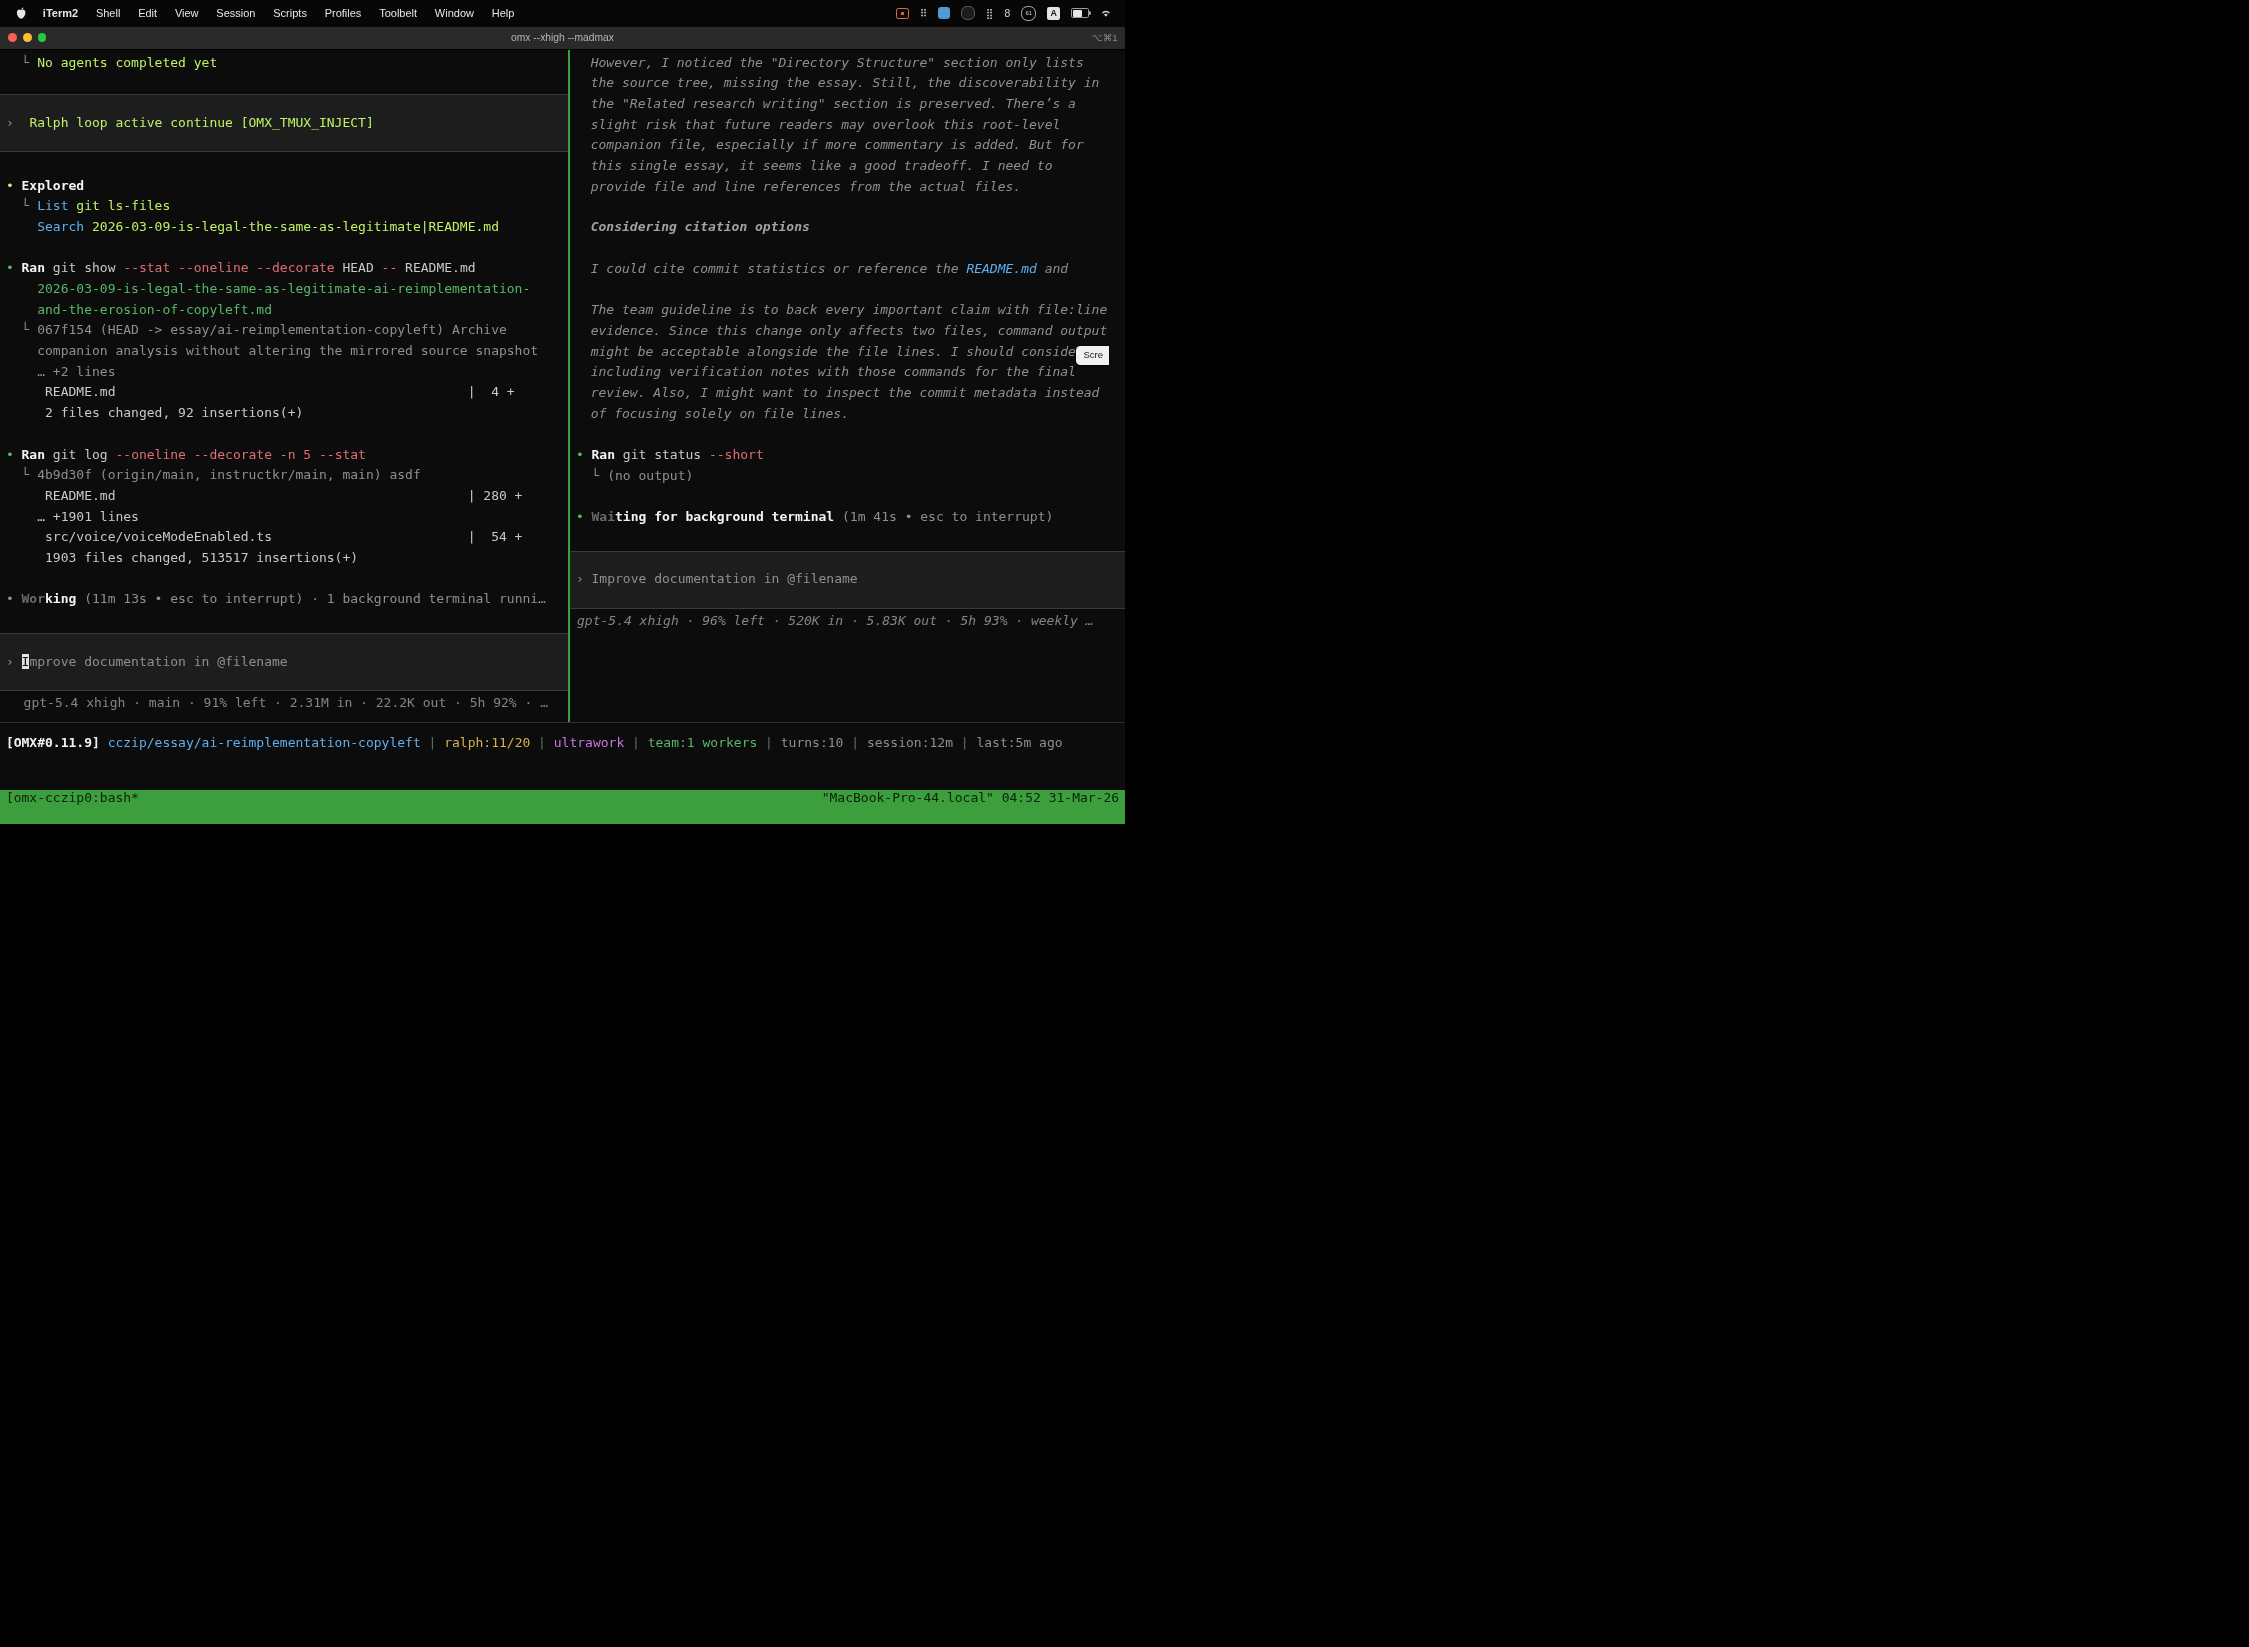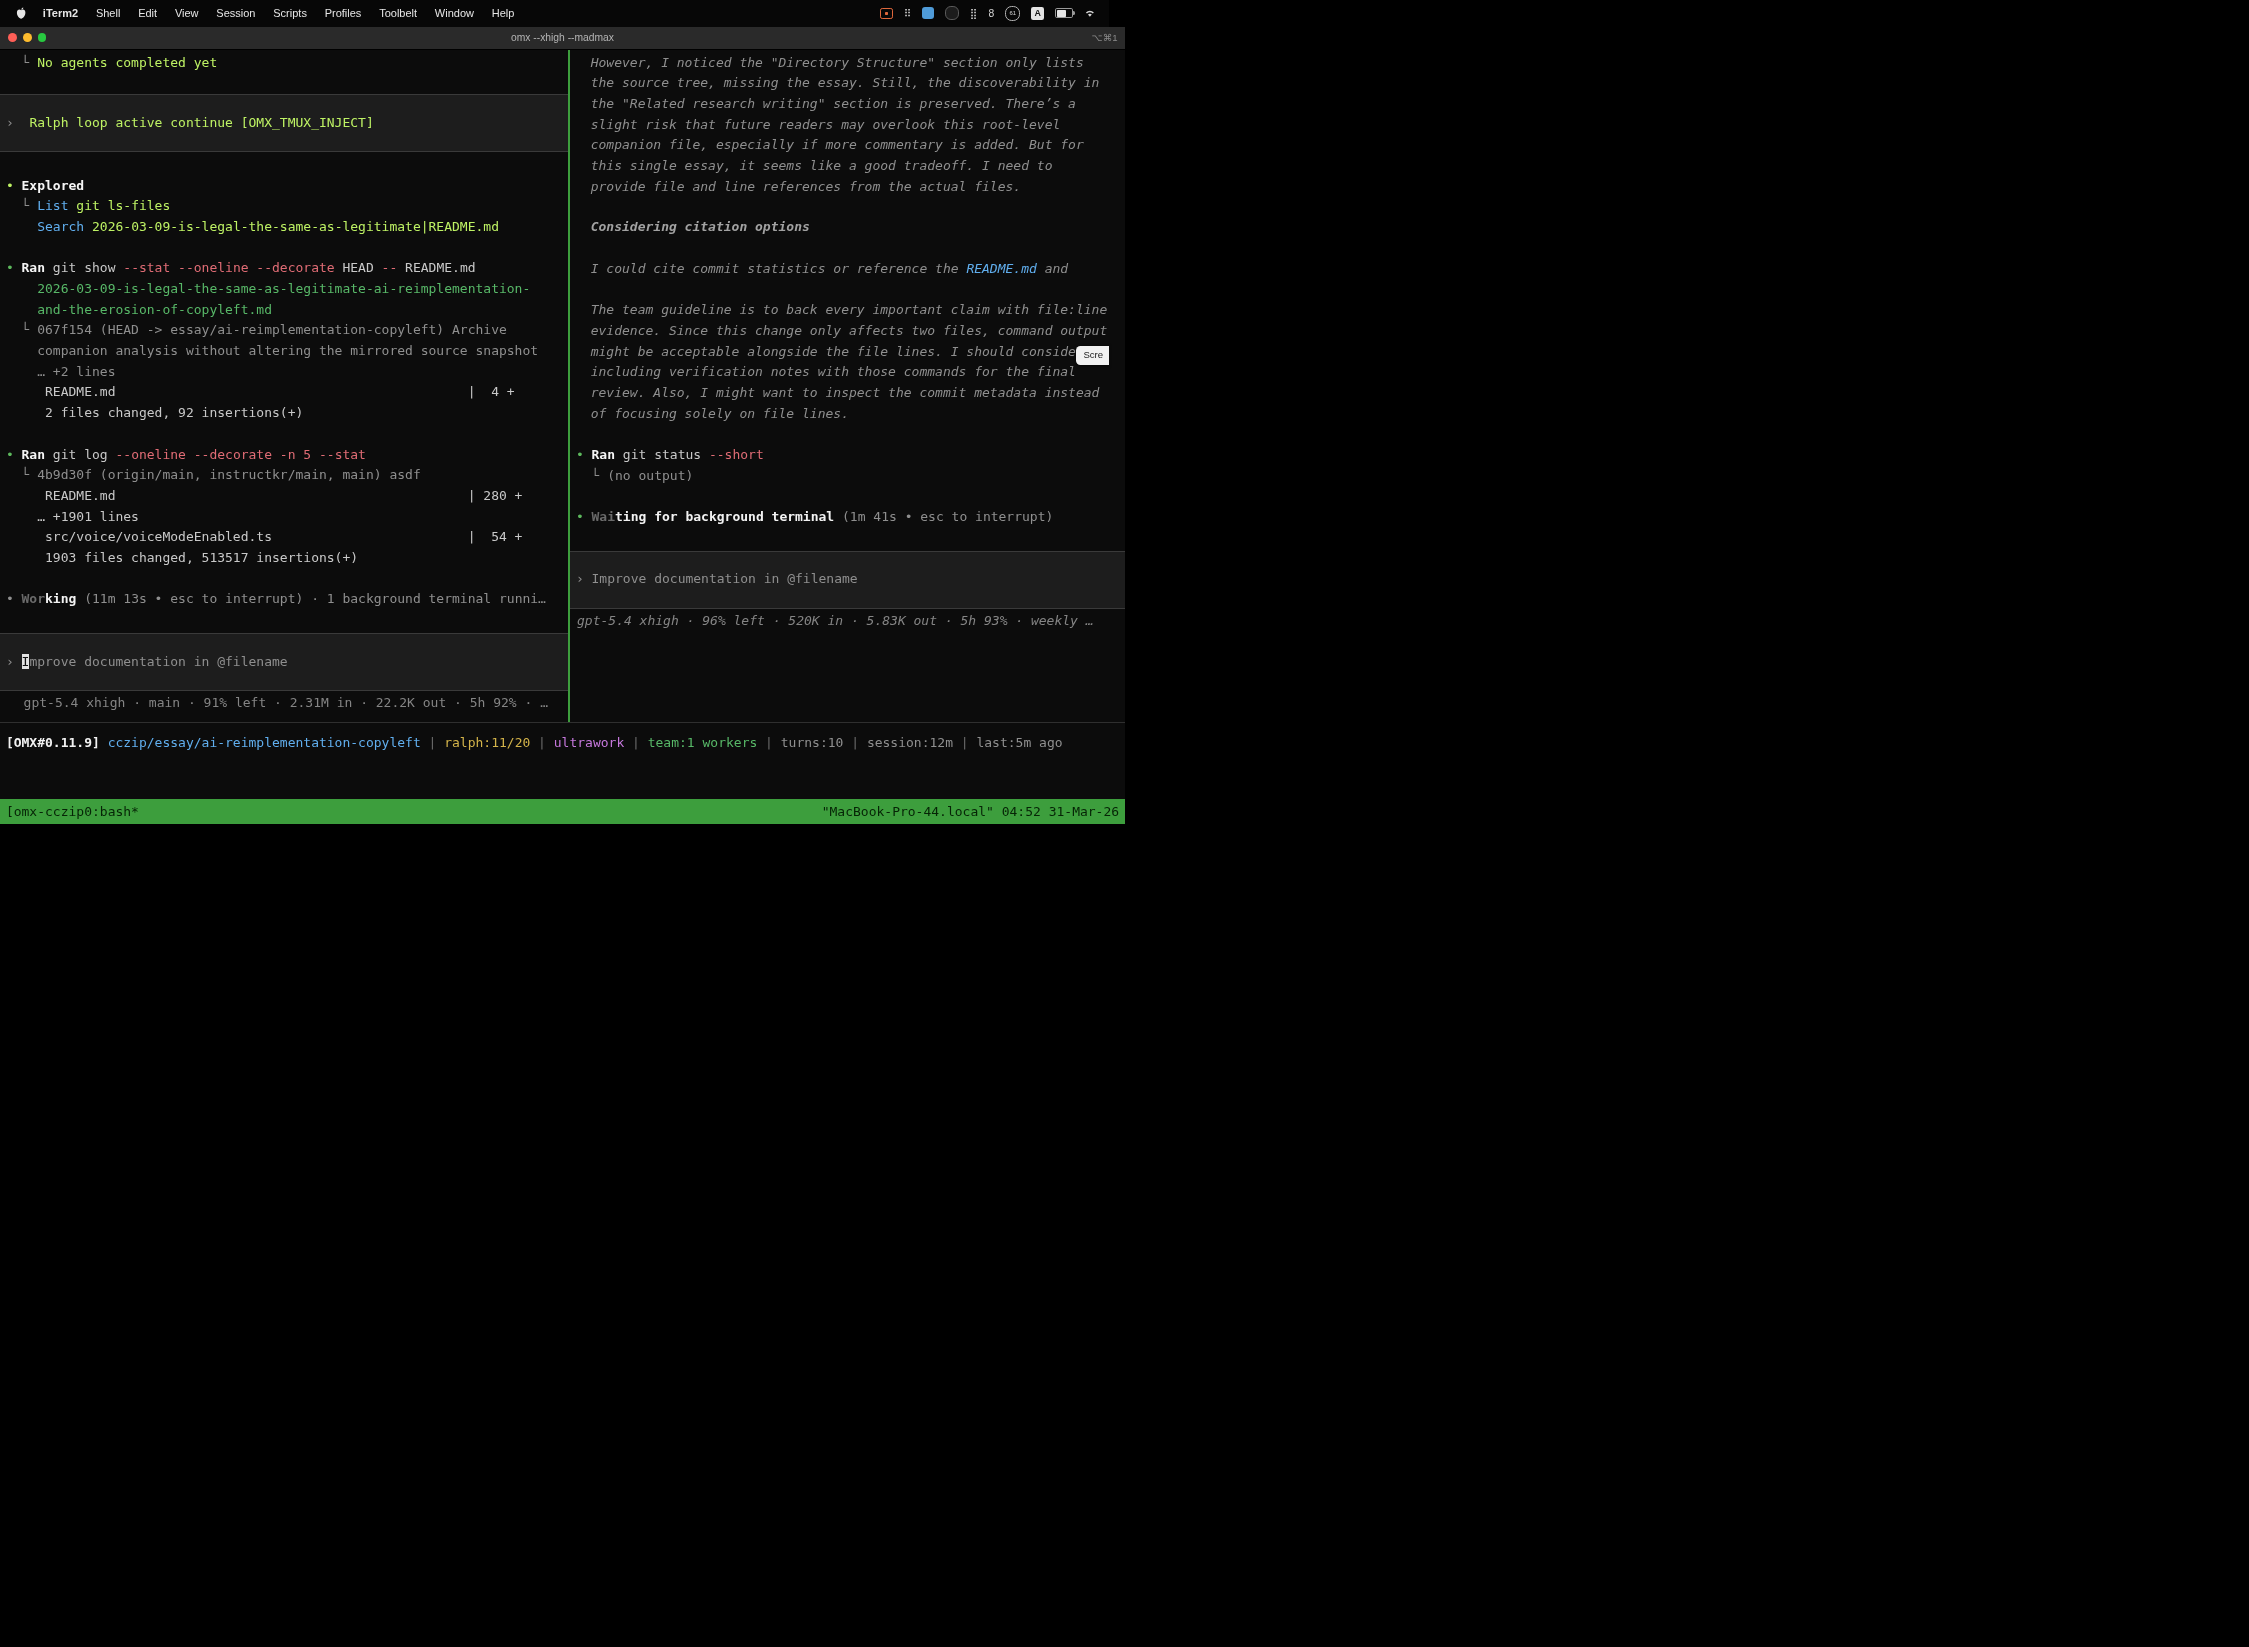--- a/index.html
+++ b/index.html
@@ -1,20 +1,20 @@
 <!DOCTYPE html>
 <html style="font-size:11.8px"><head>
 <meta charset="utf-8">
 <style>
   html,body{margin:0;padding:0;}
   body{width:1125px;height:824px;overflow:hidden;background:#000;font-family:"DejaVu Sans Mono",monospace;}
   .screen{position:relative;width:1125px;height:824px;background:#000;}
 
   
-  .menu-bar{position:absolute;top:0;left:0;right:16px;height:26.6px;background:#070707;display:flex;align-items:center;
+  .menu-bar{position:absolute;top:0;left:0;right:0;height:26.6px;background:#070707;display:flex;align-items:center;
     color:#e6e6e6;font-family:"Liberation Sans",sans-serif;font-size:11px;padding:0 8.9px;box-sizing:border-box;}
   .menu-item{padding:0 8.9px;white-space:nowrap;}
   .menu-item.app{font-weight:bold;}
   .apple{display:inline-flex;align-items:center;padding:0 7.4px;}
   .menu-right{margin-left:auto;display:flex;align-items:center;gap:11px;padding-right:4.4px;}
   .mi{display:inline-flex;align-items:center;justify-content:center;color:#d6d6d6;font-size:10.3px;}
   .rec{width:11px;height:8.9px;border:1.5px solid #e0683c;border-radius:2.2px;display:inline-flex;align-items:center;justify-content:center;}
   .rec i{width:3px;height:3px;background:#e0683c;border-radius:0.7px;}
   .badge-a{width:12.5px;height:12.5px;border-radius:2.2px;background:#e4e4e4;color:#141414;font-weight:bold;font-size:8.9px;display:inline-flex;align-items:center;justify-content:center;}
   .blue-app{width:11.8px;height:11.8px;border-radius:3px;background:#4f9bd8;}
@@ -67,21 +67,21 @@
   .mt3{margin-top:2.2px;}.mt27{margin-top:20px;}.mt28{margin-top:20.7px;}.mt31{margin-top:23px;}.mt32{margin-top:23.6px;}
 
   .scre{position:absolute;right:16px;top:296px;height:19px;background:#f1f1f1;color:#1a1a1a;font-family:"Liberation Sans",sans-serif;
     font-size:9.6px;display:flex;align-items:center;padding:0 5.9px 0 7.4px;border-radius:4.4px 0 0 4.4px;box-shadow:0 0.7px 3px rgba(0,0,0,.6);}
 
   
   .pane-sep{height:1.5px;background:#2f2f2f;flex:0 0 auto;}
   .omx-bar{flex:0 0 auto;height:20.7px;margin-top:10.3px;padding-left:5.9px;white-space:pre;font-size:13px;line-height:20.7px;}
   .omx-ver{color:#f2f2f2;font-weight:bold;}
   .filler{flex:1 1 auto;}
-  .tmux-bar{flex:0 0 auto;height:25px;background:#3d9e3d;color:#062406;display:flex;align-items:center;justify-content:space-between;
+  .tmux-bar{flex:0 0 auto;height:34px;background:#3d9e3d;color:#062406;display:flex;justify-content:space-between;
     padding:0 5.9px;font-size:13px;white-space:pre;}
 </style>
 </head>
 <body>
 
 <div class="screen">
 
   <div class="menu-bar">
     <span class="apple">
       <svg width="10.3" height="12.5" viewBox="0 0 16 20">

